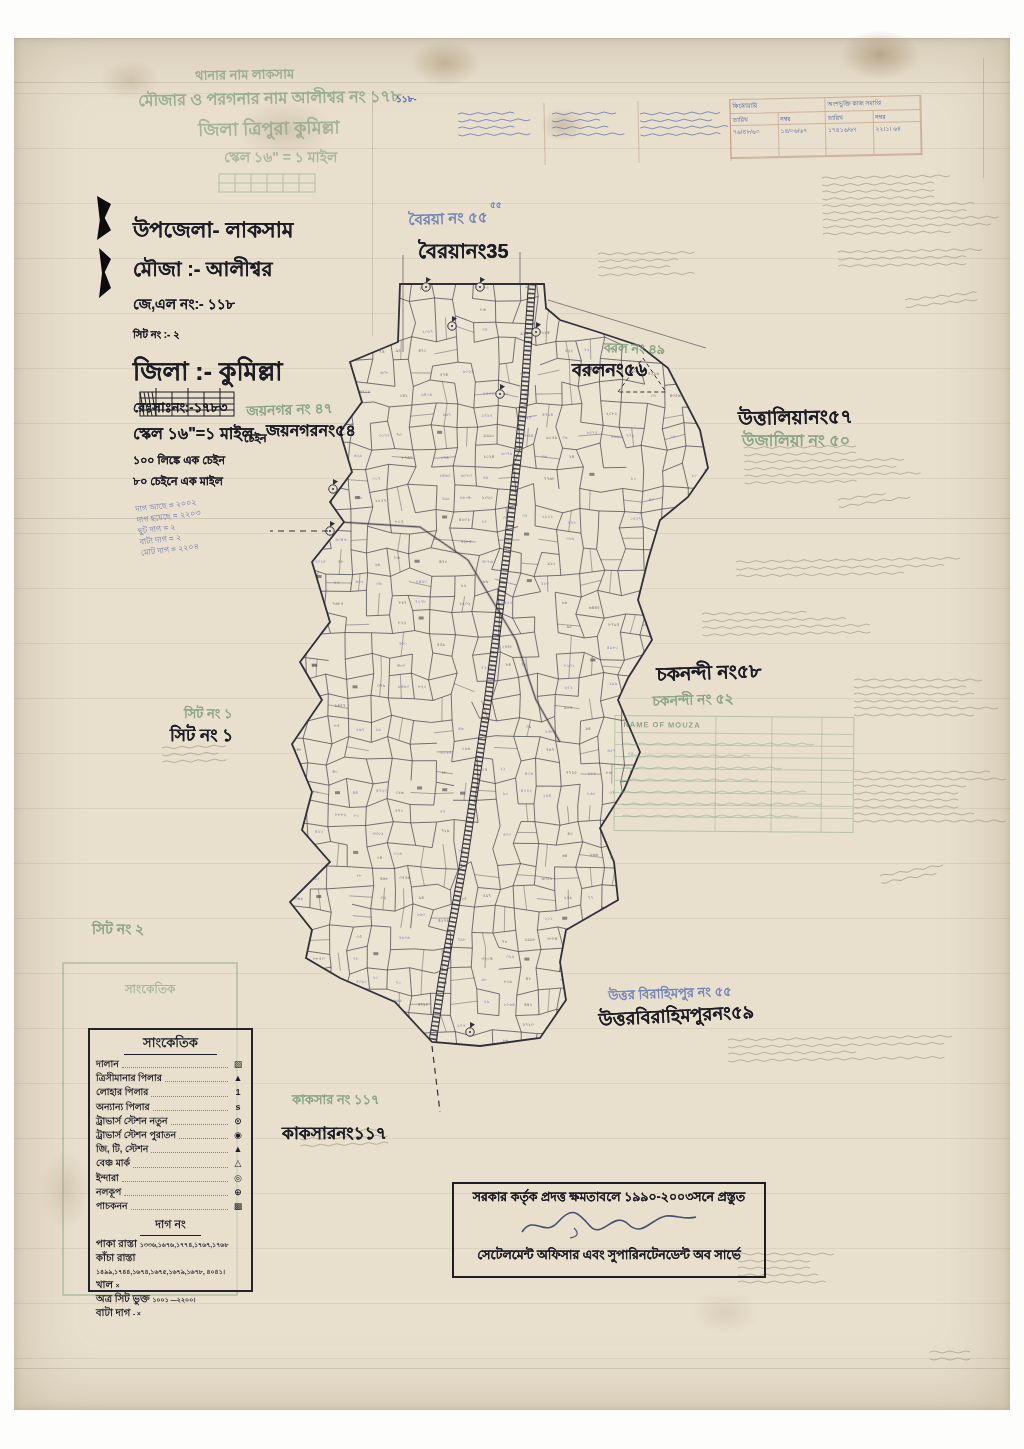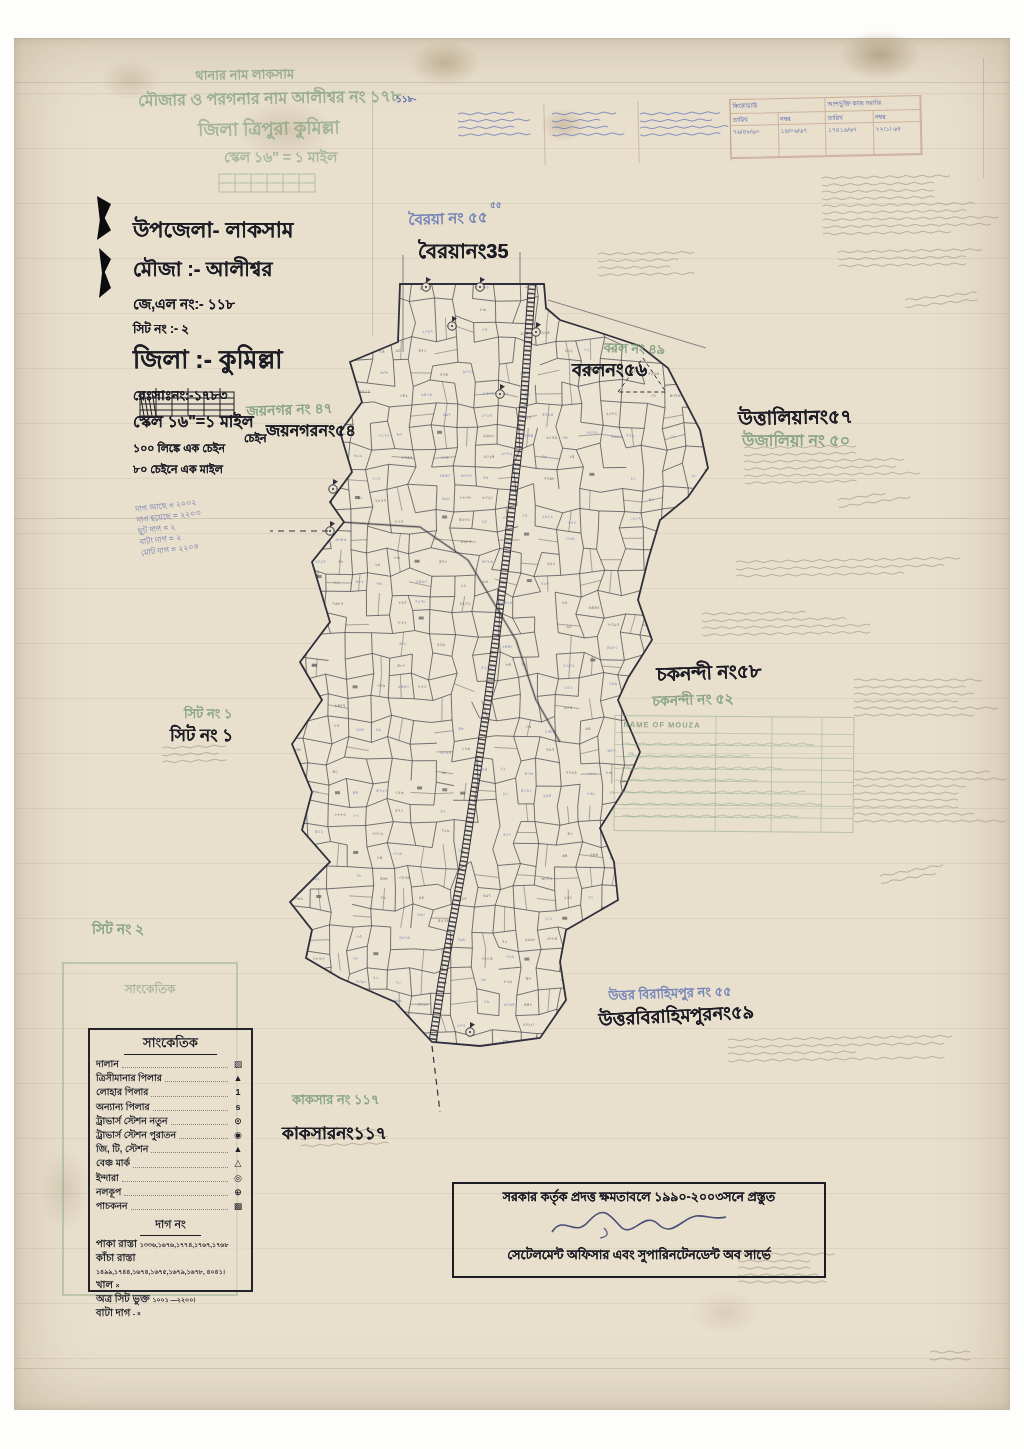--- a/index.html
+++ b/index.html
@@ -28,21 +28,21 @@
   .lrow{display:flex;align-items:flex-end;font-size:9.3px;font-weight:bold;color:#1d1d26;line-height:14.2px;}
   .lrow .dots{flex:1;border-bottom:1px dotted rgba(20,20,30,.45);margin:0 3px 3px 3px;}
   .lrow .sym{width:14px;text-align:center;font-size:9px;}
   .dag-title{text-align:center;font-size:11px;font-weight:bold;color:#1d1d26;
        border-bottom:1px solid #1d1d26;margin:3px 44px 1px 44px;}
   .drow{font-size:10px;font-weight:bold;color:#1d1d26;line-height:13px;}
   .drow .dval{font-size:6.3px;font-weight:bold;letter-spacing:0;}
   .ghost-legend{position:absolute;left:62px;top:962px;width:172px;height:330px;
        border:2px solid rgba(125,160,120,.40);}
   .ghost-legend .gtitle{text-align:center;font-size:12px;font-weight:bold;color:rgba(120,155,118,.55);margin-top:16px;}
-  .stamp{position:absolute;left:452px;top:1182px;width:374px;height:96px;border:2px solid #1d1d26;
+  .stamp{position:absolute;left:452px;top:1182px;width:314px;height:96px;border:2px solid #1d1d26;
        box-sizing:border-box;text-align:center;padding-top:4px;}
   .stamp .s1,.stamp .s2{font-size:12.5px;font-weight:bold;color:#1d1d26;text-shadow:0 0 .5px currentColor;}
   .hand-table{position:absolute;left:452px;top:100px;width:470px;height:62px;transform:rotate(-1.2deg);}
   .hand-table .colline{position:absolute;top:0;bottom:0;width:1px;background:rgba(170,115,90,.35);}
   .hgrid{position:absolute;right:0;top:0;width:190px;height:58px;border:1px solid rgba(170,115,90,.45);
        display:grid;grid-template-columns:1fr 1fr 1fr 1fr;grid-template-rows:14px 12px 1fr;}
   .hgrid div{border-right:1px solid rgba(170,115,90,.40);border-bottom:1px solid rgba(170,115,90,.40);
        font-size:6px;color:#4a5da8;overflow:hidden;white-space:nowrap;padding:1px 2px;}
   .hgrid .g2{grid-column:span 2;}
   .mouza-table{position:absolute;left:614px;top:716px;width:238px;height:114px;transform:rotate(.5deg);
@@ -618,22 +618,22 @@
       <line x1="81" y1="4" x2="81" y2="22"></line>
       <line x1="1" y1="13" x2="97" y2="13"></line>
     </g>
   </svg>
   <div class="lbl blue-ink" style="left:396px;top:92px;font-size:9px;opacity:.8;">১১৮-</div>
 
   <div class="title-block" style="position:absolute;left:133px;top:198px;">
     <div style="font-size:21px;">উপজেলা- লাকসাম</div>
     <div style="font-size:20px;margin-top:5px;">মৌজা :- আলীশ্বর</div>
     <div style="font-size:14px;margin-top:6px;">জে,এল নং:- ১১৮</div>
-    <div style="font-size:12px;margin-top:3px;">সিট নং :- ২</div>
-    <div style="font-size:25px;margin-top:0;">জিলা :- কুমিল্লা</div>
+    <div style="font-size:10px;margin-top:10px;">সিট নং :- ২</div>
+    <div style="font-size:25px;margin-top:8px;">জিলা :- কুমিল্লা</div>
     <div style="font-size:13px;margin-top:3px;">রেঃসাঃনং:-১৭৮৩</div>
     <div style="font-size:16px;margin-top:2px;">স্কেল ১৬"=১ মাইল</div>
     <div style="font-size:11px;margin-top:4px;">১০০ লিঙ্কে এক চেইন</div>
     <div style="font-size:11px;margin-top:2px;">৮০ চেইনে এক মাইল</div>
   </div>
   <svg width="120" height="40" style="position:absolute;left:136px;top:384px;">
     <g stroke="#1d1d26" fill="none" stroke-width="1">
       <rect x="4" y="8" width="94" height="24"></rect>
       <line x1="20" y1="8" x2="20" y2="32"></line>
         <line x1="36" y1="8" x2="36" y2="32"></line>

